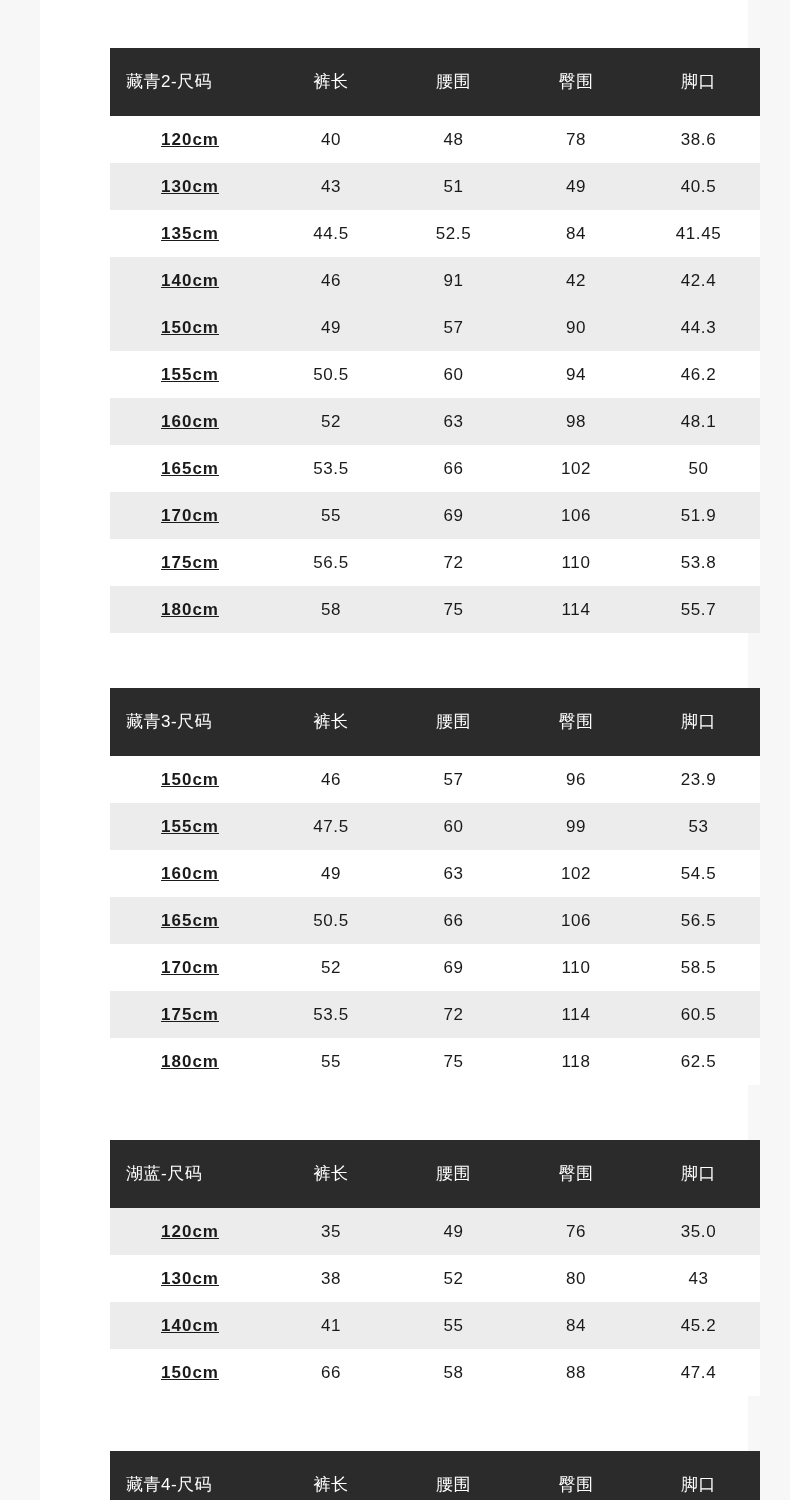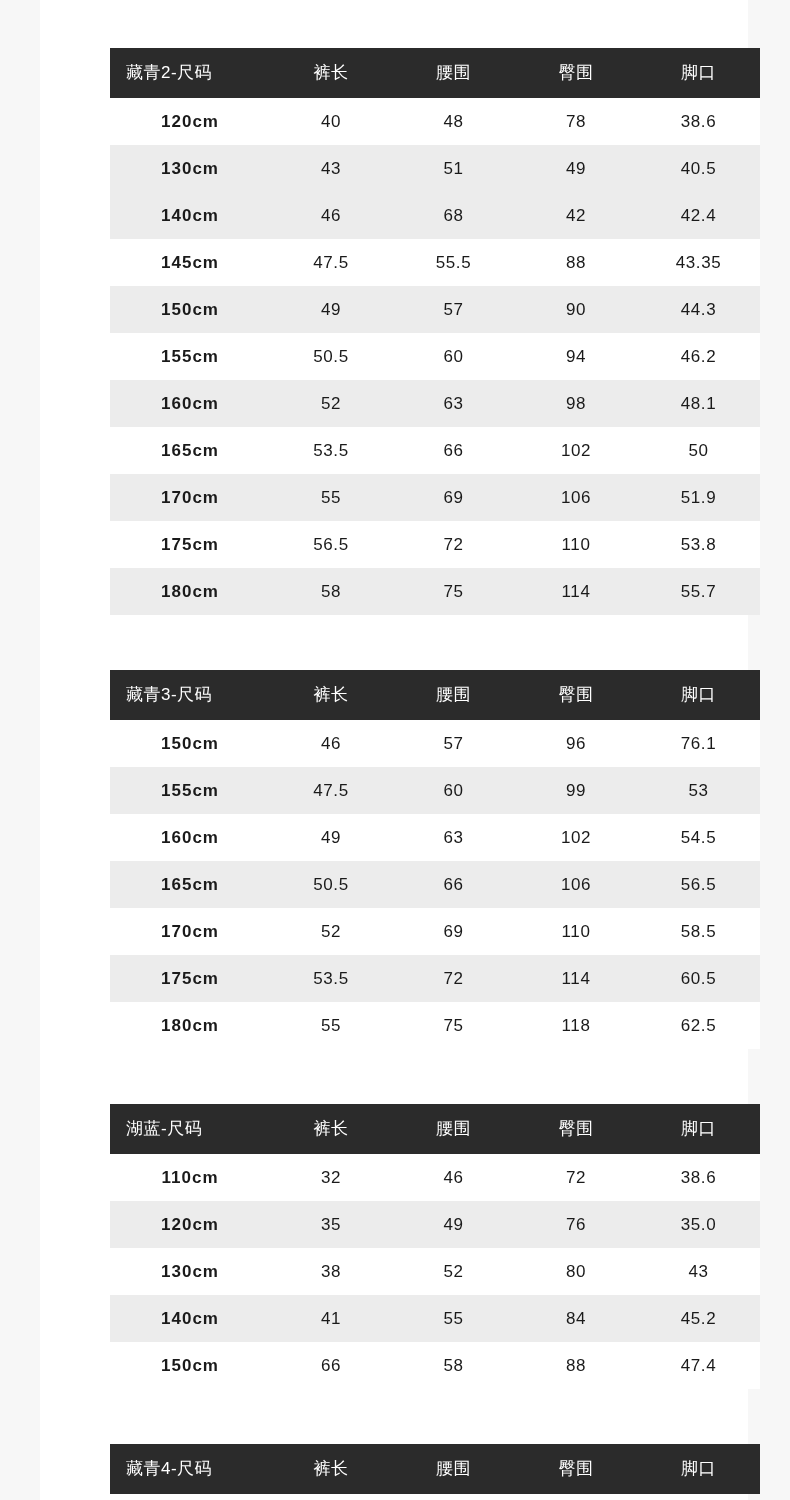--- a/index.html
+++ b/index.html
@@ -43,40 +43,41 @@
     margin-bottom: 55px;
     margin-top: 8px;
   }
   .size-table thead th {
     background: #2b2b2b;
     color: #ffffff;
     font-weight: normal;
     font-size: 17px;
     height: 44px;
     line-height: 44px;
-    padding: 3px;
+    padding: 12px;
     text-align: center;
     letter-spacing: 0.5px;
   }
   .size-table thead th.col-size {
     text-align: left;
     padding-left: 16px;
   }
   .size-table tbody td {
     height: 47px;
     line-height: 47px;
     padding: 0;
     text-align: center;
     font-size: 17px;
     color: #1a1a1a;
     letter-spacing: 0.6px;
   }
   .size-table tbody td.col-size {
     font-weight: bold;
     letter-spacing: 1px;
+    text-decoration: underline;
   }
   .size-table tbody tr.odd td {
     background: #ffffff;
   }
   .size-table tbody tr.even td {
     background: #ececec;
   }
   
   col.c1 { width: 160px; }
   col.c2 { width: 122px; }
@@ -121,33 +122,33 @@
                 <td>78</td>
                 <td>38.6</td>
               </tr>
             <tr class="even">
                 <td class="col-size">130cm</td>
                 <td>43</td>
                 <td>51</td>
                 <td>49</td>
                 <td>40.5</td>
               </tr>
+            <tr class="odd">
+                <td class="col-size">135cm</td>
+                <td>44.5</td>
+                <td>52.5</td>
+                <td>84</td>
+                <td>41.45</td>
+              </tr>
             <tr class="even">
                 <td class="col-size">140cm</td>
                 <td>46</td>
-                <td>68</td>
+                <td>91</td>
                 <td>42</td>
                 <td>42.4</td>
-              </tr>
-            <tr class="odd">
-                <td class="col-size">145cm</td>
-                <td>47.5</td>
-                <td>55.5</td>
-                <td>88</td>
-                <td>43.35</td>
               </tr>
             <tr class="even">
                 <td class="col-size">150cm</td>
                 <td>49</td>
                 <td>57</td>
                 <td>90</td>
                 <td>44.3</td>
               </tr>
             <tr class="odd">
                 <td class="col-size">155cm</td>
@@ -212,21 +213,21 @@
               <th>臀围</th>
               <th>脚口</th>
             </tr>
           </thead>
           <tbody>
             <tr class="odd">
                 <td class="col-size">150cm</td>
                 <td>46</td>
                 <td>57</td>
                 <td>96</td>
-                <td>76.1</td>
+                <td>23.9</td>
               </tr>
             <tr class="even">
                 <td class="col-size">155cm</td>
                 <td>47.5</td>
                 <td>60</td>
                 <td>99</td>
                 <td>53</td>
               </tr>
             <tr class="odd">
                 <td class="col-size">160cm</td>
@@ -279,27 +280,20 @@
           <thead>
             <tr>
               <th class="col-size">湖蓝-尺码</th>
               <th>裤长</th>
               <th>腰围</th>
               <th>臀围</th>
               <th>脚口</th>
             </tr>
           </thead>
           <tbody>
-            <tr class="odd">
-                <td class="col-size">110cm</td>
-                <td>32</td>
-                <td>46</td>
-                <td>72</td>
-                <td>38.6</td>
-              </tr>
             <tr class="even">
                 <td class="col-size">120cm</td>
                 <td>35</td>
                 <td>49</td>
                 <td>76</td>
                 <td>35.0</td>
               </tr>
             <tr class="odd">
                 <td class="col-size">130cm</td>
                 <td>38</td>

